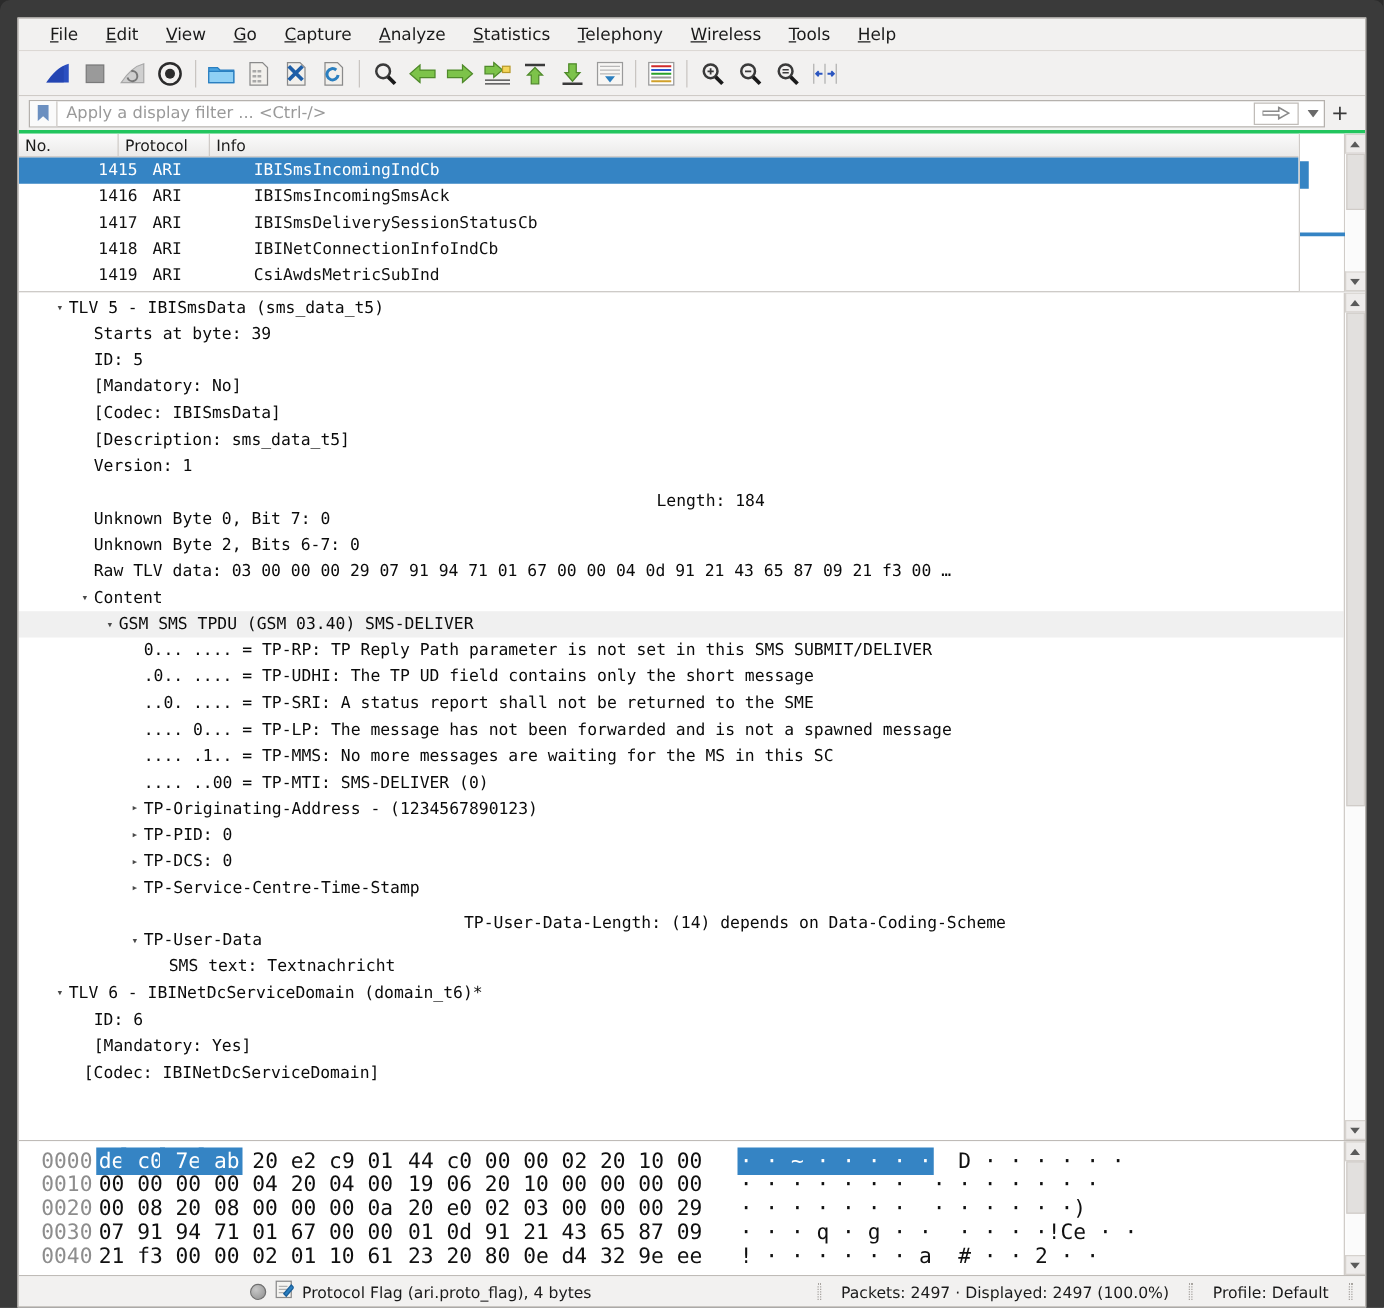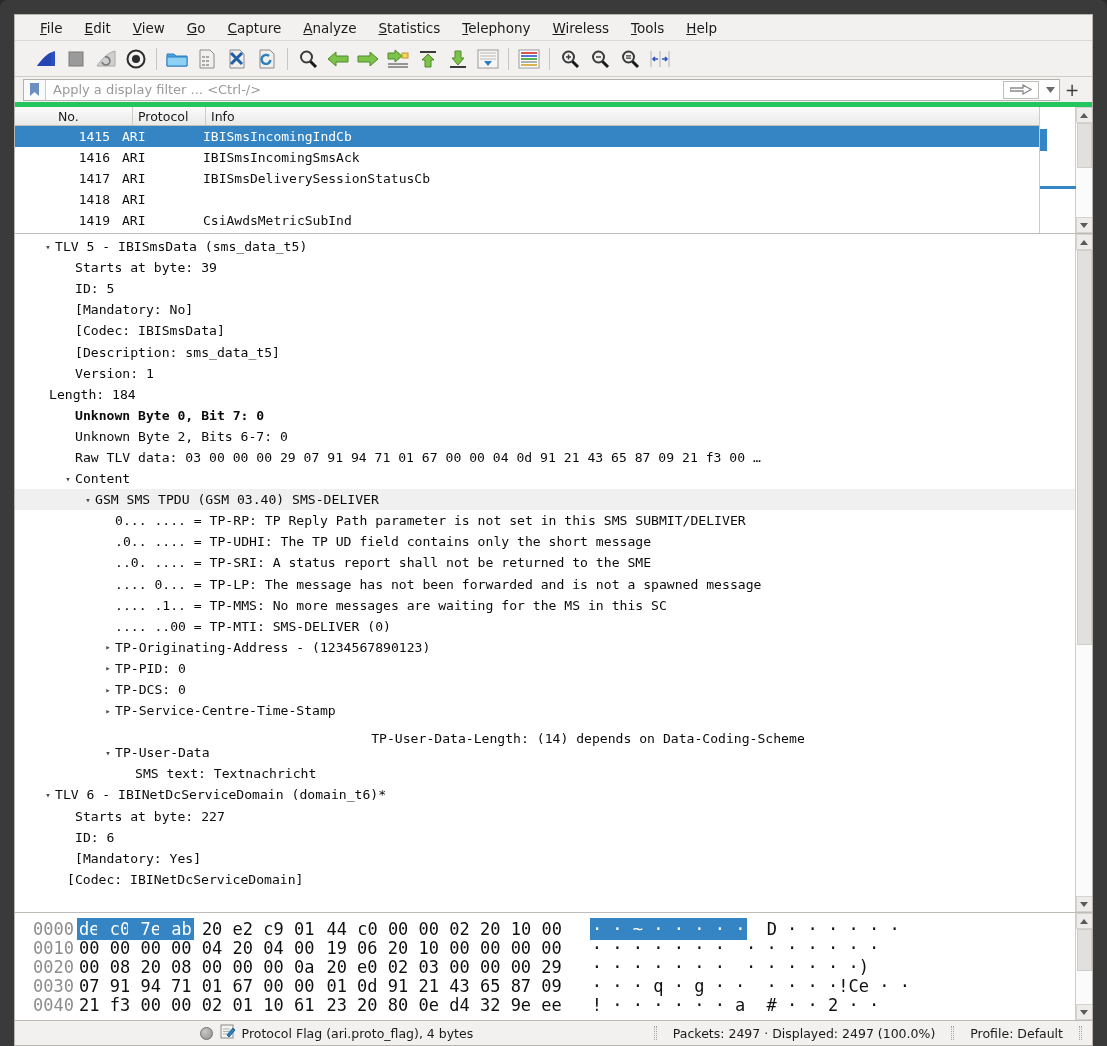--- a/index.html
+++ b/index.html
@@ -40,21 +40,21 @@
     height: 36px; background: #f2f1f0;
     display: flex; align-items: center; padding-left: 16px;
     border-bottom: 1px solid #cfcbc7; flex: none;
   }
   .tb { width: 30px; height: 30px; display: flex; align-items: center; justify-content: center; cursor: default; }
   .tbsep { width: 1px; height: 22px; background: #c9c5c1; margin: 0 5px; }
   
   .filterbar {
     height: 30px; background: #f2f1f0;
     display: flex; align-items: center; padding: 0 8px;
-    border-bottom: 5px solid #22c55e; flex: none;
+    border-bottom: 3px solid #22c55e; flex: none;
   }
   .filterinput {
     flex: 1; height: 22px; background: #ffffff;
     border: 1px solid #b5b1ad; display: flex; align-items: center;
   }
   .bm-box { width: 22px; height: 20px; display:flex; align-items:center; justify-content:center;
             border-right: 1px solid #ccc8c4; background:#fafafa; }
   .filterplaceholder {
     flex: 1; font-size: 13px; color: #9a9a9a; padding-left: 7px;
     font-family: "DejaVu Sans", "Liberation Sans", sans-serif;
@@ -64,21 +64,21 @@
   .drop-btn { width: 18px; height: 20px; display:flex; align-items:center; justify-content:center; }
   .plus-btn { width: 24px; font-size: 17px; color:#3a3a3a; text-align:center; cursor:default; }
   
   .packetlist { flex: none; height: 127px; display: flex; background: #ffffff;
                 border-bottom: 1px solid #bfbbb7; }
   .pl-main { flex: 1; display: flex; flex-direction: column; overflow: hidden; }
   .pl-head { height: 19px; background: linear-gradient(#fbfbfb,#ebeae9);
              border-bottom: 1px solid #c3bfbb; display: flex; flex: none; }
   .pl-head div { font-size: 12.5px; color: #1a1a1a; padding: 2px 0 0 5px;
                  border-right: 1px solid #cfcbc7; }
-  .col-no { width: 80px; margin-left: 38px; }
+  .col-no { width: 80px; }
   .col-proto { width: 73px; }
   .col-info { flex: 1; border-right: none !important; }
   .pl-rows { flex: 1; }
   .pl-row { height: 21px; display: flex; align-items: center;
             font-family: "DejaVu Sans Mono", "Liberation Mono", monospace; font-size: 13px; color: #101010; }
   .pl-row.sel { background: #3584c4; color: #ffffff; }
   .c-no { width: 104px; text-align: right; padding-right: 9px; }
   .c-proto { width: 73px; padding-left: 3px; }
   .c-info { flex: 1; padding-left: 11px; }
   .pl-minimap { width: 36px; background: #ffffff; border-left: 1px solid #cfcbc7; position: relative; }
@@ -330,20 +330,21 @@
               <div class="c-info">IBISmsIncomingSmsAck</div>
             </div>
             <div class="pl-row">
               <div class="c-no">1417</div>
               <div class="c-proto">ARI</div>
               <div class="c-info">IBISmsDeliverySessionStatusCb</div>
             </div>
             <div class="pl-row">
               <div class="c-no">1418</div>
               <div class="c-proto">ARI</div>
+              <div class="c-info">IBINetConnectionInfoIndCb</div>
             </div>
             <div class="pl-row">
               <div class="c-no">1419</div>
               <div class="c-proto">ARI</div>
               <div class="c-info">CsiAwdsMetricSubInd</div>
             </div>
           </div>
     </div>
     <div class="pl-minimap">
       <div class="mm-sel"></div>
@@ -389,25 +390,25 @@
             <span>[Codec: IBISmsData]</span>
           </div>
           <div class="trow" style="padding-left: 46px;">
             <span class="tri none">&nbsp;</span>
             <span>[Description: sms_data_t5]</span>
           </div>
           <div class="trow" style="padding-left: 46px;">
             <span class="tri none">&nbsp;</span>
             <span>Version: 1</span>
           </div>
-          <div class="trow" style="padding-left: 20px;">
+          <div class="trow" style="padding-left: 47px; flex-direction: column;">
             <span class="tri none">&nbsp;</span>
             <span>Length: 184</span>
           </div>
-          <div class="trow" style="padding-left: 46px; font-weight: bold;">
+          <div class="trow" style="padding-left: 46px;">
             <span class="tri none">&nbsp;</span>
             <span>Unknown Byte 0, Bit 7: 0</span>
           </div>
           <div class="trow" style="padding-left: 46px;">
             <span class="tri none">&nbsp;</span>
             <span>Unknown Byte 2, Bits 6-7: 0</span>
           </div>
           <div class="trow" style="padding-left: 46px;">
             <span class="tri none">&nbsp;</span>
             <span>Raw TLV data: 03 00 00 00 29 07 91 94 71 01 67 00 00 04 0d 91 21 43 65 87 09 21 f3 00 …</span>
@@ -468,24 +469,20 @@
             <span class="tri">▾</span>
             <span>TP-User-Data</span>
           </div>
           <div class="trow" style="padding-left: 106px;">
             <span class="tri none">&nbsp;</span>
             <span>SMS text: Textnachricht</span>
           </div>
           <div class="trow" style="padding-left: 26px;">
             <span class="tri">▾</span>
             <span>TLV 6 - IBINetDcServiceDomain (domain_t6)*</span>
-          </div>
-          <div class="trow" style="padding-left: 46px;">
-            <span class="tri none">&nbsp;</span>
-            <span>Starts at byte: 227</span>
           </div>
           <div class="trow" style="padding-left: 46px;">
             <span class="tri none">&nbsp;</span>
             <span>ID: 6</span>
           </div>
           <div class="trow" style="padding-left: 46px;">
             <span class="tri none">&nbsp;</span>
             <span>[Mandatory: Yes]</span>
           </div>
           <div class="trow" style="padding-left: 38px;">

